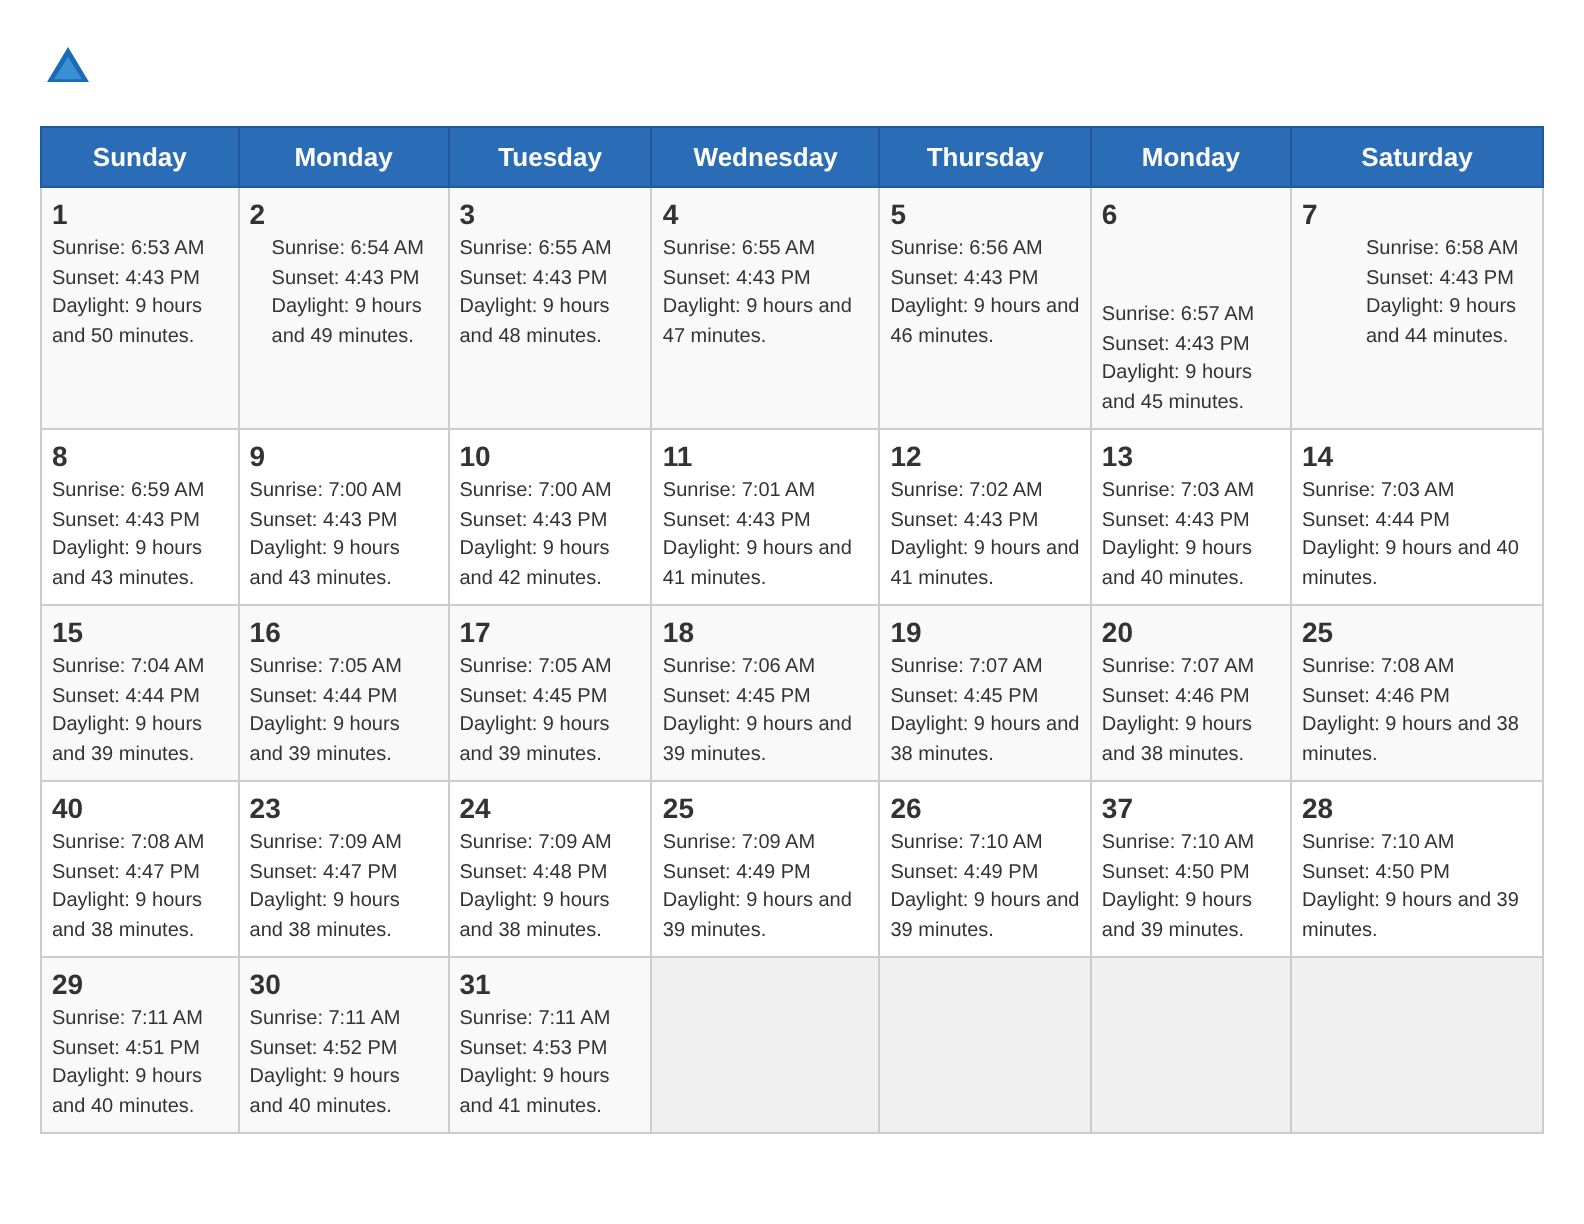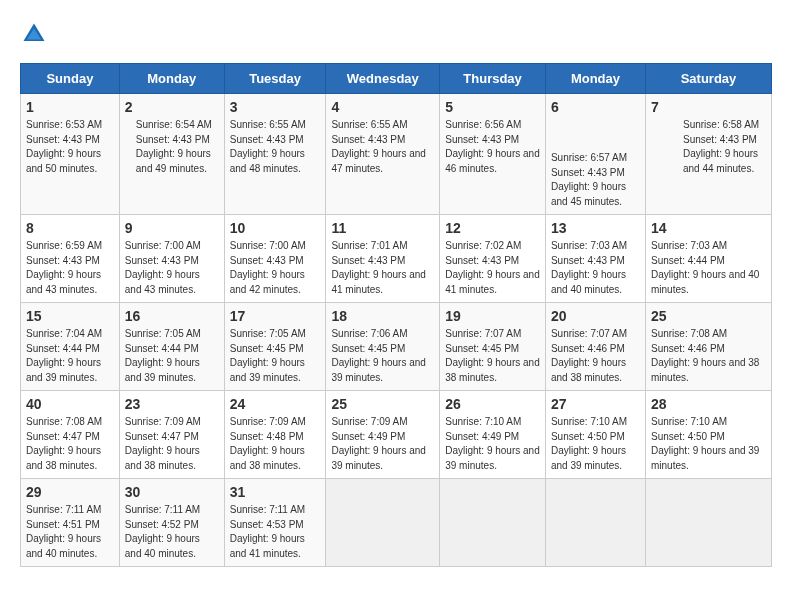--- a/index.html
+++ b/index.html
@@ -279,21 +279,21 @@
 Sunset: 4:49 PM
 Daylight: 9 hours and 39 minutes.</div>
         </td>
         <td>
           <span class="day-num">26</span>
           <div class="day-detail" style="white-space: pre-line;">Sunrise: 7:10 AM
 Sunset: 4:49 PM
 Daylight: 9 hours and 39 minutes.</div>
         </td>
         <td>
-          <span class="day-num">27</span>
+          <span class="day-num">37</span>
           <div class="day-detail" style="white-space: pre-line;">Sunrise: 7:10 AM
 Sunset: 4:50 PM
 Daylight: 9 hours and 39 minutes.</div>
         </td>
         <td>
           <span class="day-num">28</span>
           <div class="day-detail" style="white-space: pre-line;">Sunrise: 7:10 AM
 Sunset: 4:50 PM
 Daylight: 9 hours and 39 minutes.</div>
         </td>

